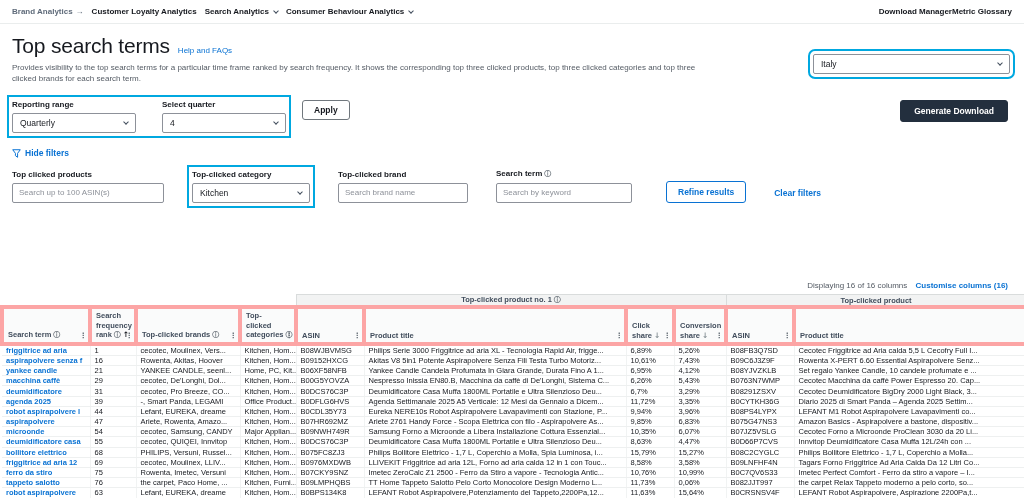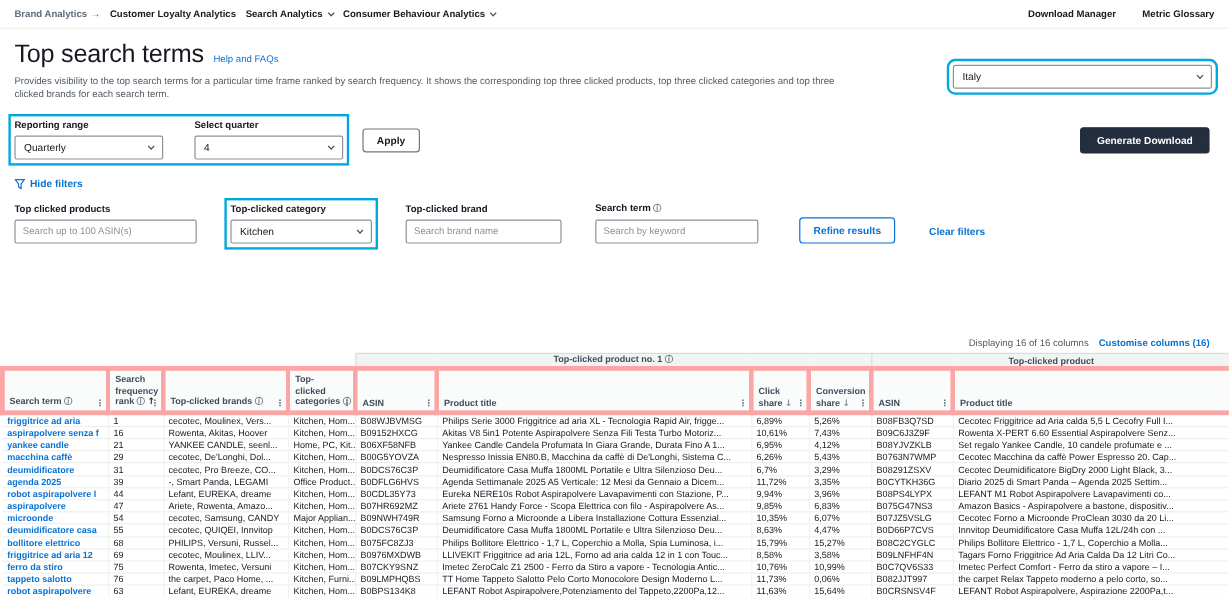--- a/index.html
+++ b/index.html
@@ -11,33 +11,33 @@
   a { text-decoration:none; cursor:pointer; }
   .link { color:#0972d3; }
 
   
   .topbar { height:24px; display:flex; justify-content:space-between; align-items:center;
     padding:0 12px; border-bottom:1px solid #eaeded; font-size:8px; }
   .nav-left { display:flex; align-items:center; gap:8px; }
   .crumb { color:#5f6b7a; font-weight:bold; }
   .crumb .arrow { color:#5f6b7a; margin-left:3px; }
   .nav-item { color:#16191f; font-weight:bold; display:inline-flex; align-items:center; }
-  .nav-right { display:flex; gap:22px; }
+  .nav-right { display:flex; }
   .nav-right a { color:#16191f; font-weight:bold; }
   .chev { display:inline-block; width:4px; height:4px; border-right:1.2px solid #414d5c;
     border-bottom:1.2px solid #414d5c; transform:rotate(45deg); margin-left:5px; margin-bottom:2px; }
 
   
   .main { padding:6px 12px 0 12px; position:relative; }
   .page-head { display:flex; align-items:baseline; gap:8px; margin-top:4px; }
   .page-head h1 { font-size:21px; font-weight:400; letter-spacing:-0.2px; }
   .help { font-size:8px; color:#0972d3; }
   .desc { font-size:8px; color:#545b64; line-height:1.4; max-width:708px; margin-top:4px; }
 
-  .country-select { position:absolute; top:30px; right:14px; width:216px; }
+  .country-select { position:absolute; top:30px; right:14px; width:197px; }
 
   
   .hl { outline:2px solid #00a8e0; outline-offset:3px; }
 
   
   .select { display:flex; justify-content:space-between; align-items:center; height:20px;
     border:1px solid #8d9199; border-radius:2px; background:#fff; padding:0 7px;
     font-size:8.5px; color:#16191f; cursor:pointer; }
   .select .chev { border-color:#414d5c; }
   .field label { display:block; font-size:8px; font-weight:bold; margin-bottom:4px; color:#16191f; }
@@ -45,21 +45,21 @@
     font-size:8px; font-family:"Liberation Sans",sans-serif; color:#16191f; width:100%; }
   .field input::placeholder { color:#8d9199; }
 
   .btn { height:20px; border-radius:3px; font-size:8.5px; font-weight:bold; cursor:pointer;
     font-family:"Liberation Sans",sans-serif; padding:0 11px; }
   .btn-secondary { background:#fff; border:1px solid #70777d; color:#16191f; }
   .btn-outline { background:#fff; border:1px solid #0972d3; color:#0972d3; height:22px; }
   .btn-dark { background:#232f3e; border:1px solid #232f3e; color:#fff; height:22px; padding:0 13px; }
 
   
-  .filter-row { margin-top:16px; display:flex; align-items:center; gap:16px; }
+  .filter-row { margin-top:16px; display:flex; align-items:flex-start; gap:16px; }
   .filters-group { display:flex; gap:26px; }
   .filters-group .field { width:124px; }
   .gen-dl { margin-left:auto; margin-right:4px; }
 
   .hide-filters { margin-top:15px; display:inline-flex; align-items:center; gap:4px;
     color:#0972d3; font-size:8.5px; font-weight:bold; cursor:pointer; }
 
   .fields-row { margin-top:9px; display:flex; align-items:flex-end; gap:28px; }
   .fields-row .field.products { width:152px; }
   .fields-row .field.brand { width:130px; }

